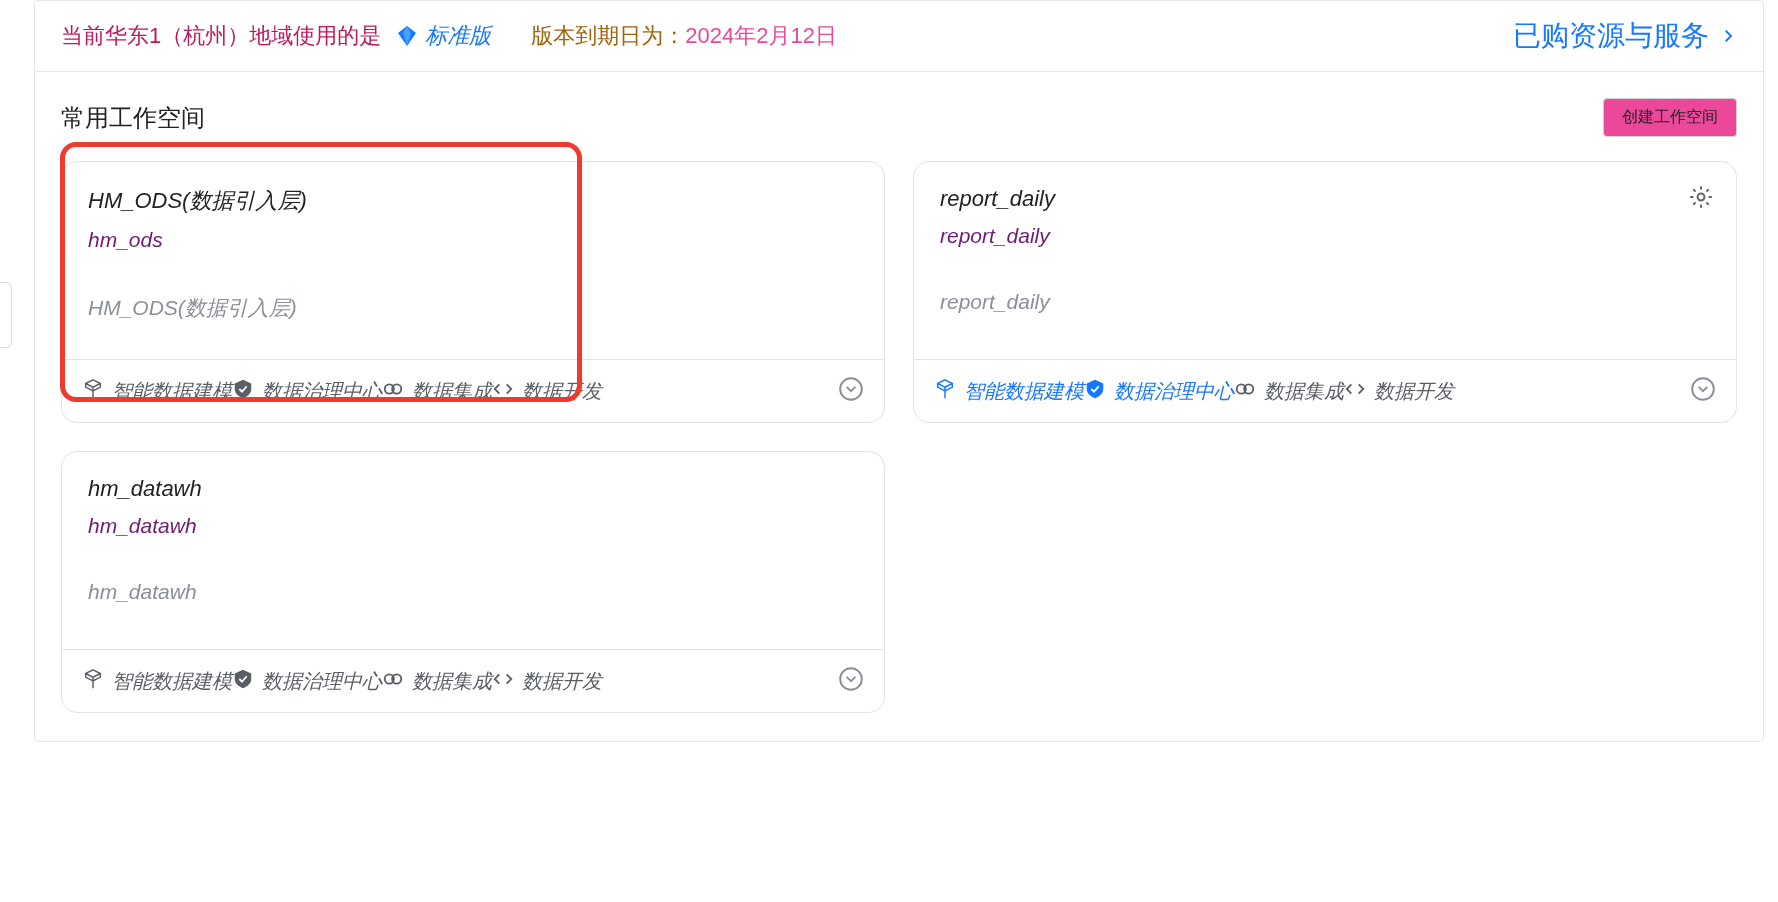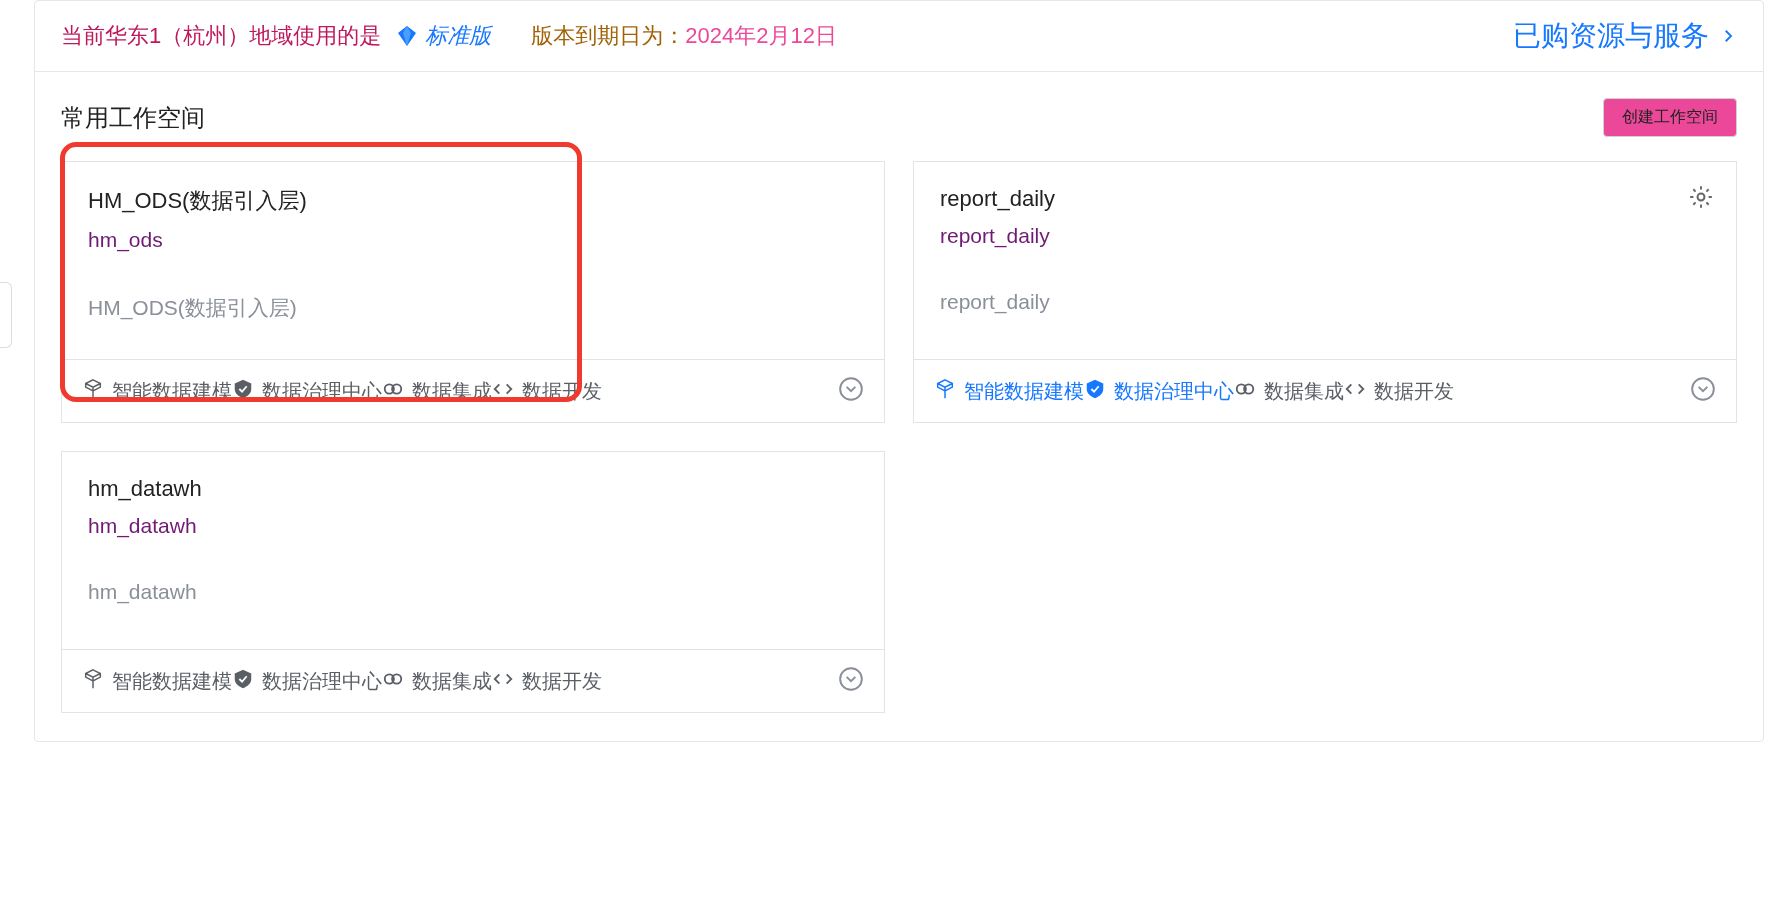--- a/index.html
+++ b/index.html
@@ -67,23 +67,24 @@
     color: #222;
   }
 
   .card-grid {
     display: grid;
     grid-template-columns: 1fr 1fr;
     gap: 28px;
   }
   .workspace-card {
     border: 1px solid #e1e3e6;
-    border-radius: 0;
+    border-radius: 16px;
     background: #fff;
     position: relative;
+    font-style: italic;
   }
   .card-body {
     padding: 24px 26px 20px;
     border-bottom: 1px solid #e1e3e6;
     min-height: 198px;
     position: relative;
   }
   .ws-title { font-size: 22px; color: #222; font-weight: 500; margin-bottom: 12px; }
   .ws-sub { font-size: 21px; color: #701a75; margin-bottom: 42px; }
   .ws-desc { font-size: 21px; color: #8a8f99; }

